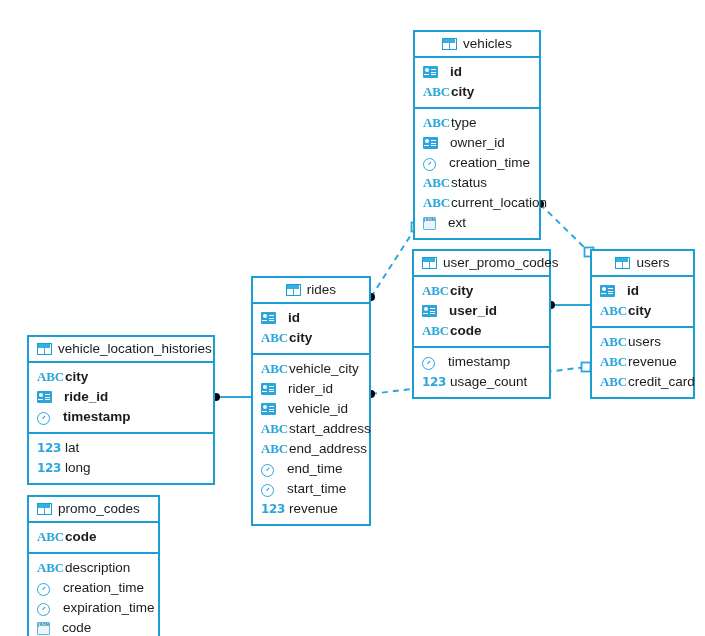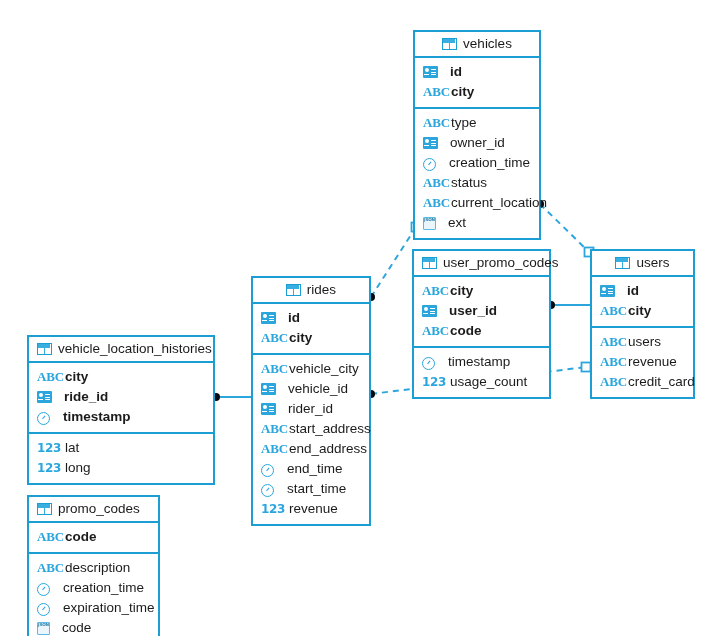--- a/index.html
+++ b/index.html
@@ -254,25 +254,25 @@
           <span class="fname">city</span>
         </div>
       </div>
       <div class="tbl-section">
         <div class="field">
           <span class="ico ico-abc">ABC</span>
           <span class="fname">vehicle_city</span>
         </div>
         <div class="field">
           <span class="ico ico-id"></span>
+          <span class="fname">rider_id</span>
+        </div>
+        <div class="field">
+          <span class="ico ico-id"></span>
           <span class="fname">vehicle_id</span>
-        </div>
-        <div class="field">
-          <span class="ico ico-id"></span>
-          <span class="fname">rider_id</span>
         </div>
         <div class="field">
           <span class="ico ico-abc">ABC</span>
           <span class="fname">start_address</span>
         </div>
         <div class="field">
           <span class="ico ico-abc">ABC</span>
           <span class="fname">end_address</span>
         </div>
         <div class="field">

